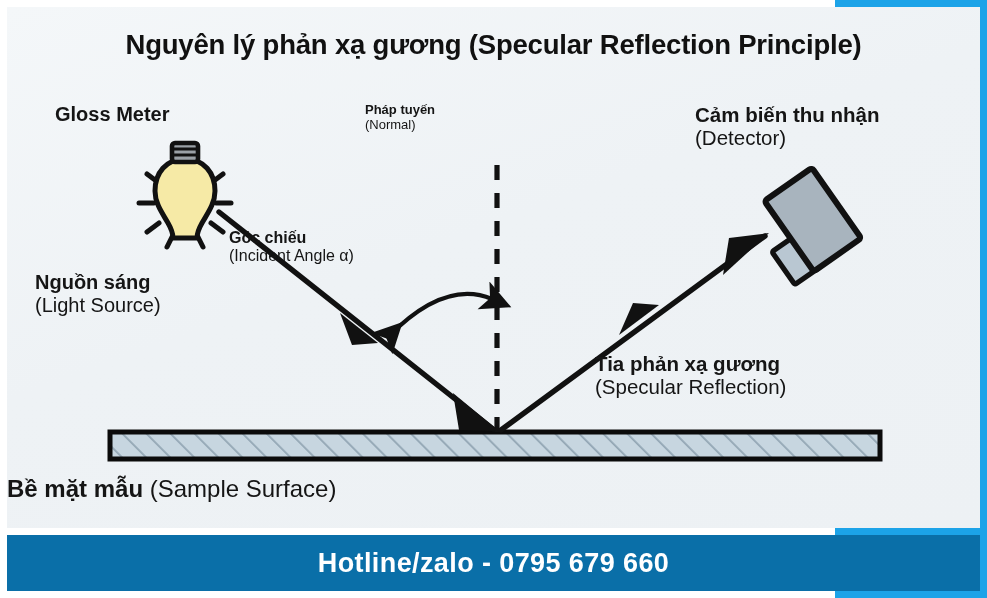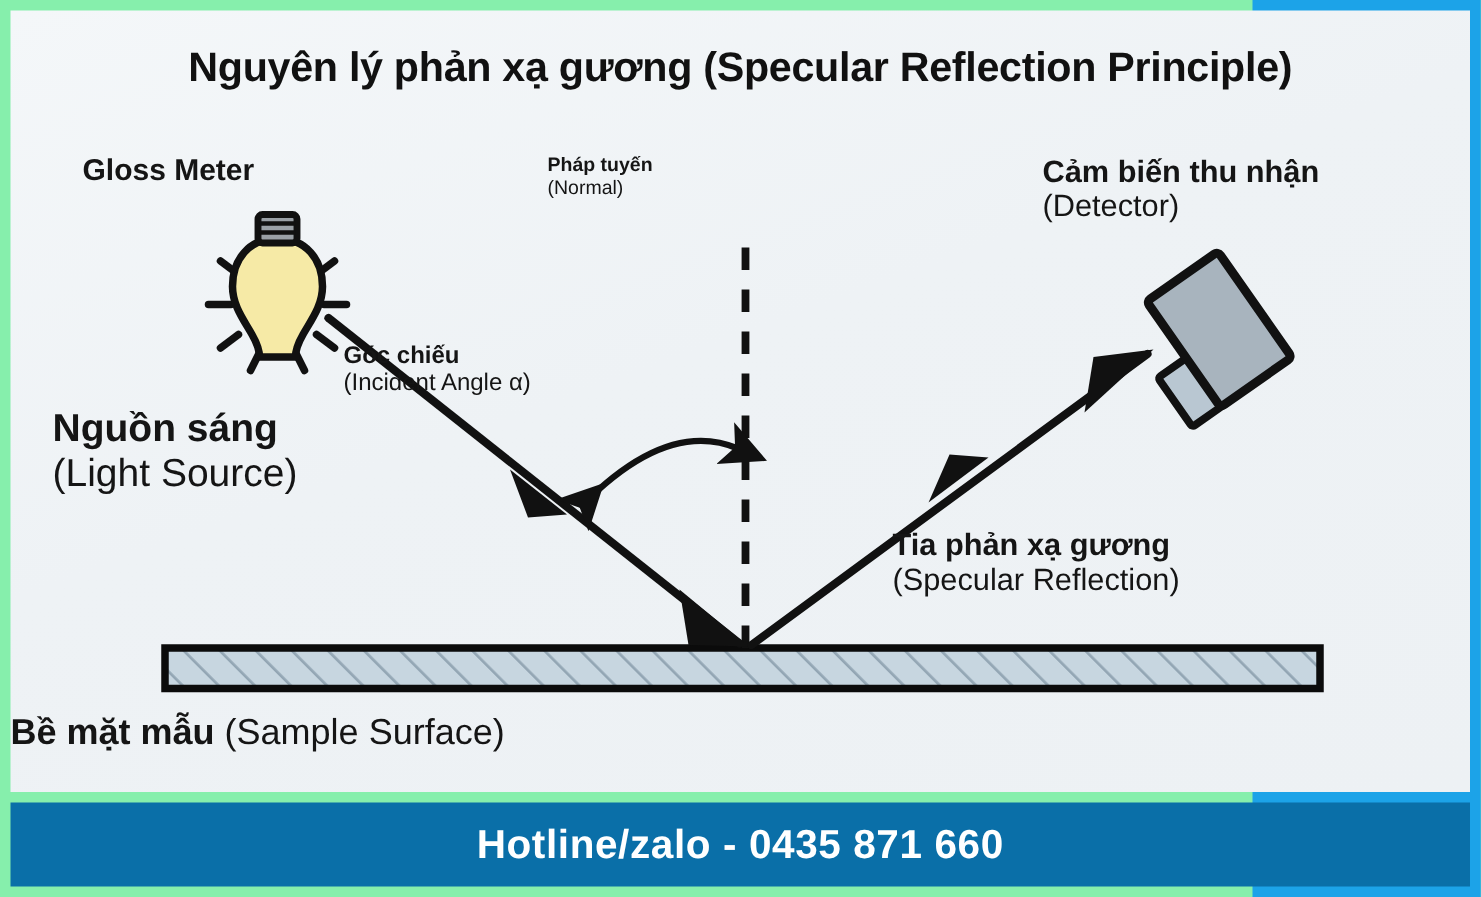--- a/index.html
+++ b/index.html
@@ -5,21 +5,21 @@
   * { margin:0; padding:0; box-sizing:border-box; }
   html, body {
     width: 987px; height: 598px;
     overflow: hidden;
     background: #1CA3E8;
     font-family: "Liberation Sans", sans-serif;
   }
   #root {
     position: relative;
     width: 835px; height: 598px;
-    background: #86efac;
+    background: #ffffff;
   }
   
   #canvas {
     position: absolute;
     left: 7px; top: 7px;
     width: 973px; height: 521px;
     background: linear-gradient(160deg, #f4f7f9 0%, #eef2f5 45%, #edf1f4 100%);
     overflow: hidden;
   }
   #svgmain { position:absolute; left:0; top:0; width:973px; height:521px; }
@@ -29,21 +29,21 @@
   .lbl .b { font-weight:bold; display:block; }
   .lbl .r { font-weight:normal; display:block; }
 
   #title {
     position:absolute; left:0; top:22px; width:973px;
     text-align:center; font-size:27.5px; font-weight:bold;
     color:#111; letter-spacing:-0.2px;
   }
 
   #lbl-gloss      { left:48px;  top:96px;  width:240px; font-size:20px; font-weight:bold; }
-  #lbl-source     { left:28px;  top:264px; width:280px; font-size:26px; }
+  #lbl-source     { left:28px;  top:264px; width:280px; font-size:20px; }
   #lbl-normal     { left:358px; top:96px;  width:280px; font-size:13px; }
   #lbl-incident   { left:222px; top:222px; width:290px; font-size:16px; }
   #lbl-detector   { left:688px; top:96px;  width:290px; font-size:20.5px; }
   #lbl-specular   { left:588px; top:345px; width:310px; font-size:20.5px; }
 
   #lbl-surface {
     position:absolute; left:0; top:468px; width:973px;
     font-size:24px; color:#151515; white-space:nowrap;
   }
   #lbl-surface .b { font-weight:bold; }
@@ -174,16 +174,16 @@
       <span class="r">(Specular Reflection)</span>
     </div>
 
     <div id="lbl-surface">
       <span class="b">Bề mặt mẫu</span> <span class="r">(Sample Surface)</span>
     </div>
 
   </div>
 
   <div id="banner">
-    <span id="banner-text">Hotline/zalo - 0435 871 660</span>
+    <span id="banner-text">Hotline/zalo - 0795 679 660</span>
   </div>
 
 </div>
 
 </body></html>

